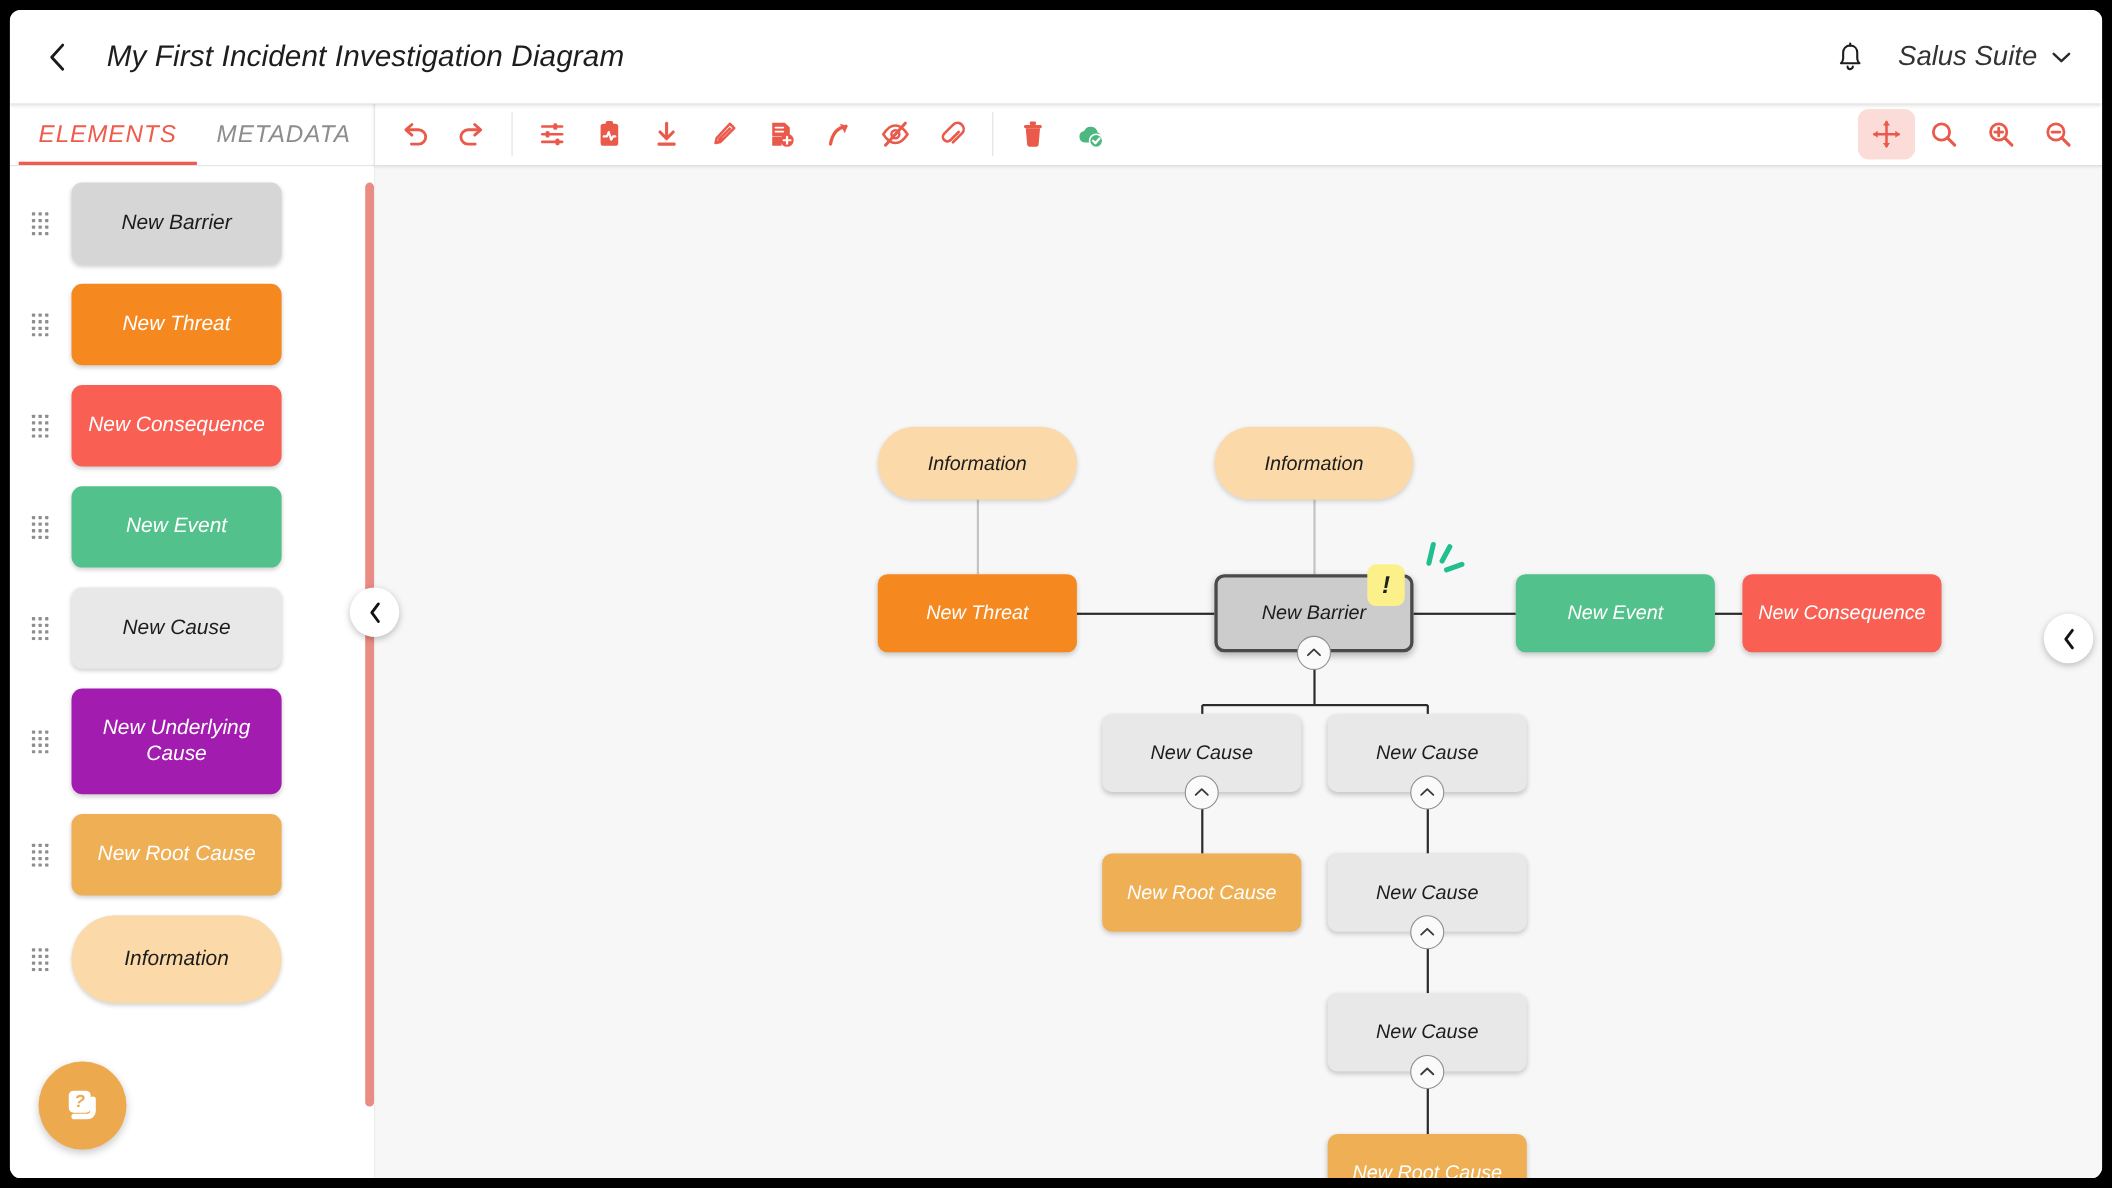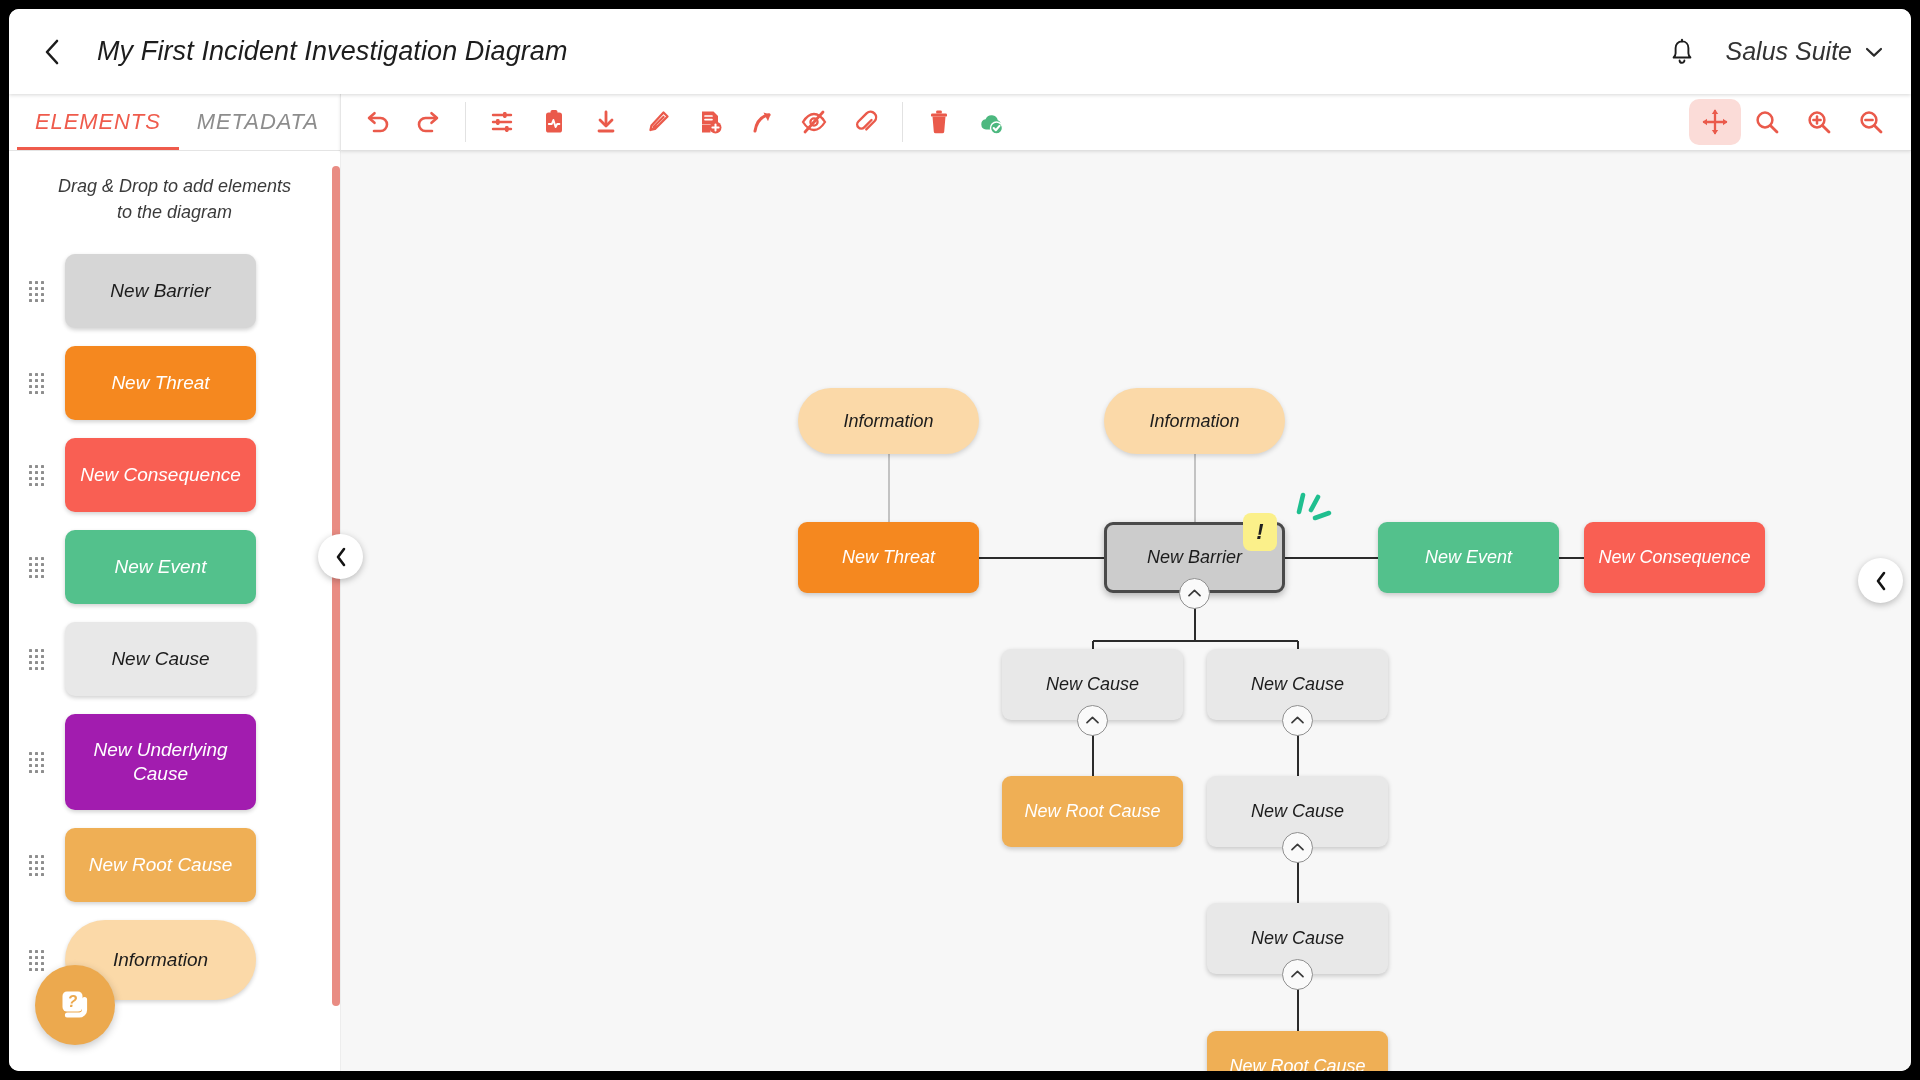--- a/index.html
+++ b/index.html
@@ -223,21 +223,20 @@
     <div class="sidebar">
       <div class="tabs">
         <div class="tab active">
           <span>ELEMENTS</span>
         </div>
         <div class="tab">
           <span>METADATA</span>
         </div>
       </div>
 
-      <div class="drag-hint">Drag &amp; Drop to add elements to the diagram</div>
 
       <div class="palette" id="palette">
           <div class="palette-item">
             <span class="grip">
               <svg width="18" height="22" viewBox="0 0 18 22">
                 <rect x="1" y="1" width="3" height="3" rx="0.6" fill="#8e8e8e"></rect>
                 <rect x="7" y="1" width="3" height="3" rx="0.6" fill="#8e8e8e"></rect>
                 <rect x="13" y="1" width="3" height="3" rx="0.6" fill="#8e8e8e"></rect>
                 <rect x="1" y="7" width="3" height="3" rx="0.6" fill="#8e8e8e"></rect>
                 <rect x="7" y="7" width="3" height="3" rx="0.6" fill="#8e8e8e"></rect>

